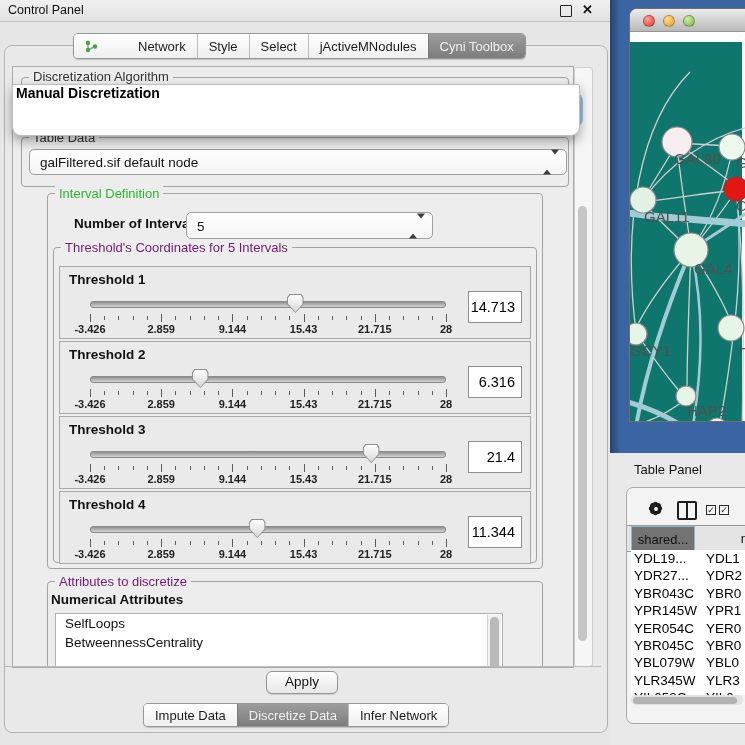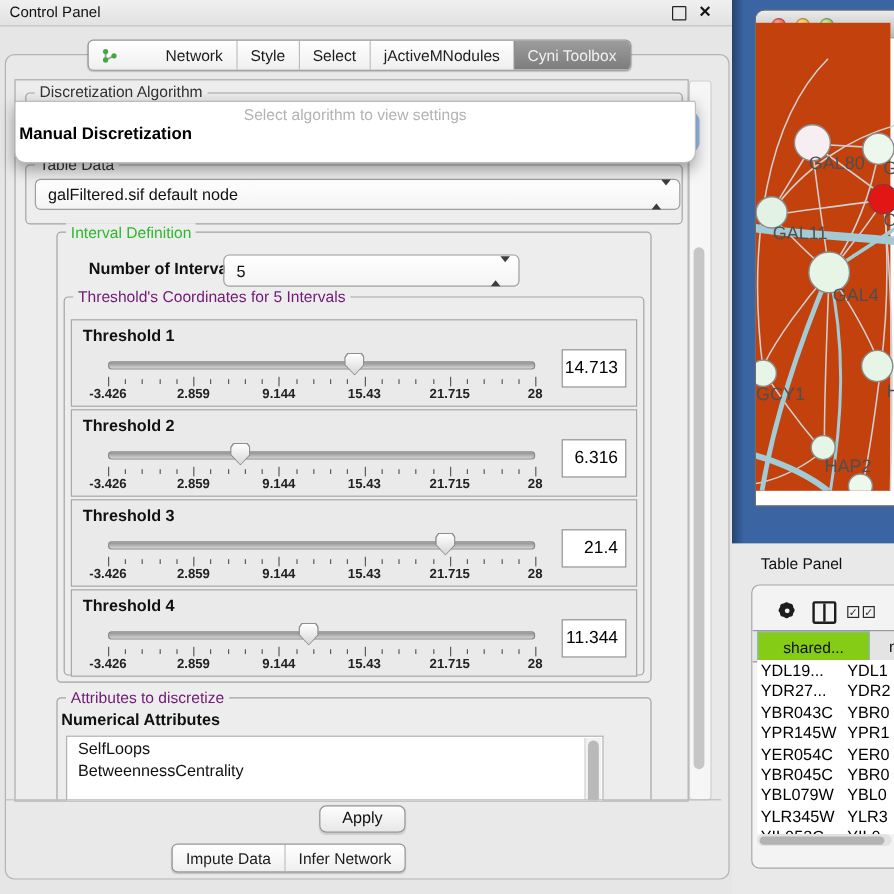--- a/index.html
+++ b/index.html
@@ -86,40 +86,40 @@
   .desktop{position:absolute;left:610px;top:0;width:135px;height:453px;
        background:linear-gradient(90deg,#26446e 0px,#3b64a3 10px);}
   .netwin{position:absolute;left:629px;top:8px;width:116px;height:412px;border:1px solid #6e6e6e;
        border-radius:8px 0 0 0;overflow:hidden;background:#fff;}
   .nettitle{position:absolute;left:0;top:0;right:0;height:22px;
        background:linear-gradient(#ececec,#b9b9b9);border-bottom:1px solid #969696;}
   .light{position:absolute;top:6px;width:12px;height:12px;border-radius:50%;border:1px solid rgba(0,0,0,.25);box-sizing:border-box;}
   .light.red{left:13px;background:radial-gradient(circle at 35% 30%,#ffa39b,#dd3b32);}
   .light.yellow{left:33px;background:radial-gradient(circle at 35% 30%,#ffe08a,#e09a2f);}
   .light.green{left:53px;background:radial-gradient(circle at 35% 30%,#d2eea2,#74b244);}
-  .netcanvas{position:absolute;left:0;top:10px;width:112px;height:390px;background:#c2410c;}
+  .netcanvas{position:absolute;left:0;top:33px;width:112px;height:390px;background:#0f766e;}
   
   .tp{position:absolute;left:610px;top:453px;width:135px;height:292px;background:#e9e9e9;}
   .tp-title{position:absolute;left:24px;top:9px;font-size:13px;color:#111;}
   .tp-inner{position:absolute;left:16px;top:34px;width:130px;height:235px;background:#f3f3f3;
        border:1px solid #a8a8a8;border-radius:7px 0 0 7px;overflow:hidden;}
   .gear{position:absolute;left:20px;top:12px;width:17px;height:17px;}
   .gear i{position:absolute;display:block;}
   .gear .sq1{inset:3px;background:#1d1d1d;border-radius:3px;}
   .gear .sq2{inset:3px;background:#1d1d1d;border-radius:3px;transform:rotate(45deg);}
   .gear .hole{inset:6.5px;background:#f3f3f3;border-radius:50%;}
   .split-icon{position:absolute;left:50px;top:13px;width:16px;height:15px;border:2px solid #1d1d1d;border-radius:2px;}
   .split-icon i{position:absolute;left:50%;top:0;bottom:0;width:2px;background:#1d1d1d;transform:translateX(-50%);}
   .cb-icon{position:absolute;top:17px;width:10px;height:10px;border:1.4px solid #2a2a2a;font-size:9px;
        line-height:9px;text-align:center;color:#2a2a2a;box-sizing:border-box;}
   .thead{position:absolute;left:0;top:37px;right:0;height:25px;background:#e4e4e4;border-top:1px solid #9a9a9a;
        border-bottom:1px solid #9a9a9a;}
   .th{position:absolute;top:0;height:25px;font-size:13px;color:#111;text-align:center;line-height:25px;
       box-sizing:border-box;white-space:nowrap;overflow:hidden;}
-  .th.c1{left:4px;width:94px;background:#84cc16;border:1px solid #8fb6cb;}
+  .th.c1{left:4px;width:64px;background:#737373;border:1px solid #8fb6cb;}
   .th.c2{left:86px;width:70px;}
   .tbody{position:absolute;left:4px;top:62px;width:126px;height:145px;background:#fff;overflow:hidden;}
   .trow{position:relative;height:17.4px;}
   .tc1,.tc2{position:absolute;top:0;font-size:13.5px;color:#000;line-height:17.4px;white-space:nowrap;}
   .tc1{left:3px;}
   .tc2{left:75px;}
   .hscroll{position:absolute;left:4px;top:207px;width:112px;height:10px;background:#e2e2e2;border-radius:5px;}
   .hscroll i{position:absolute;left:2px;top:1.5px;width:104px;height:7px;background:#b3b3b3;border-radius:4px;display:block;}
 </style>
 </head>
@@ -388,30 +388,32 @@
           </div>
       </div>
     </div>
 
     <div class="vscroll">
       <div class="vthumb"></div>
     </div>
 
     <div class="algo-combo"></div>
     <div class="popup">
-      <div class="ph">Select algorithm to view settings</div>
       <div class="opt sel">Manual Discretization</div>
     </div>
 
     <div class="divider"></div>
     <div class="apply-btn">Apply</div>
 
     <div class="seg" style="left:143px;top:703px;height:22px;">
       <div class="s" style="line-height:21px;">
           <span>Impute Data</span>
+        </div>
+      <div class="s sel" style="line-height:21px;">
+          <span>Discretize Data</span>
         </div>
       <div class="s" style="line-height:21px;">
           <span>Infer Network</span>
         </div>
     </div>
   </div>
 
   <div class="desktop"></div>
 
   <div class="netwin">

